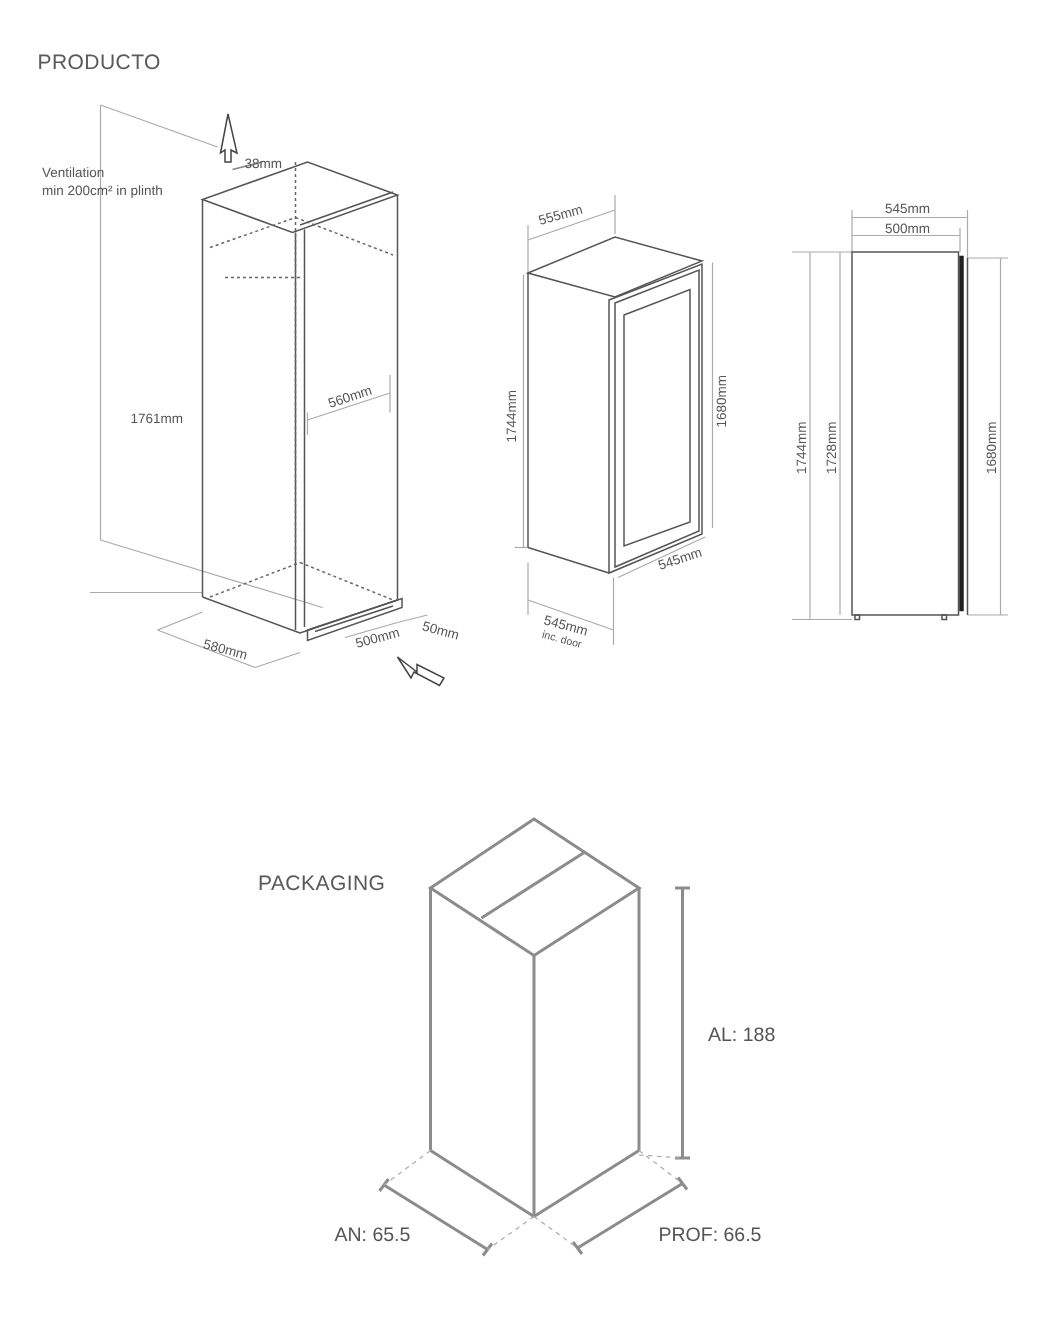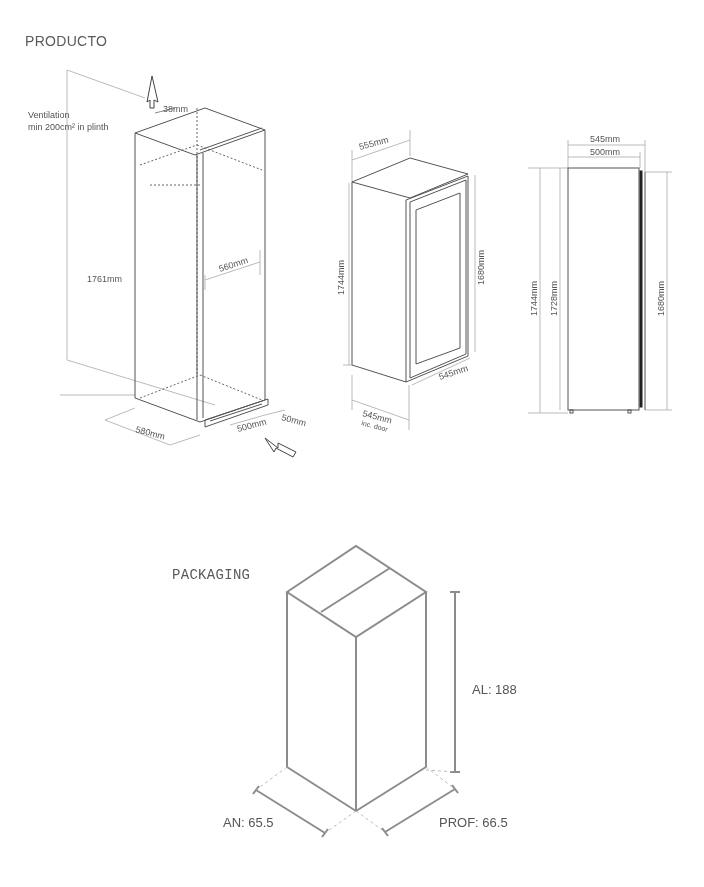--- a/index.html
+++ b/index.html
@@ -6,21 +6,21 @@
   body { width: 704px; height: 887px; position: relative; overflow: hidden; font-family: "Liberation Sans", sans-serif; color: #555; }
   .section-title { position: absolute; font-size: 14px; color: #5a5a5a; letter-spacing: 0.3px; }
   svg { position: absolute; left: 0; top: 0; }
   .dim { font-family: "Liberation Sans", sans-serif; font-size: 9px; fill: #555; }
   .pk { font-family: "Liberation Sans", sans-serif; font-size: 13px; fill: #555; }
 </style>
 </head>
 <body>
 
 <div class="section-title" style="left:25px; top:33px;">PRODUCTO</div>
-<div class="section-title" style="left:172px; top:567px;font-family:Liberation Mono, monospace;">PACKAGING</div>
+<div class="section-title" style="left:172px; top:580px;">PACKAGING</div>
 
 <svg width="704" height="887" viewBox="0 0 704 887">
 
   <g fill="none" stroke="#555" stroke-width="1">
 
     <g stroke="#aaa" stroke-width="0.8">
       <line x1="67" y1="70" x2="67" y2="360"></line>
       <line x1="67" y1="70" x2="145" y2="98"></line>
       <line x1="67" y1="360" x2="215" y2="405"></line>
       <line x1="60" y1="395" x2="135" y2="395"></line>

